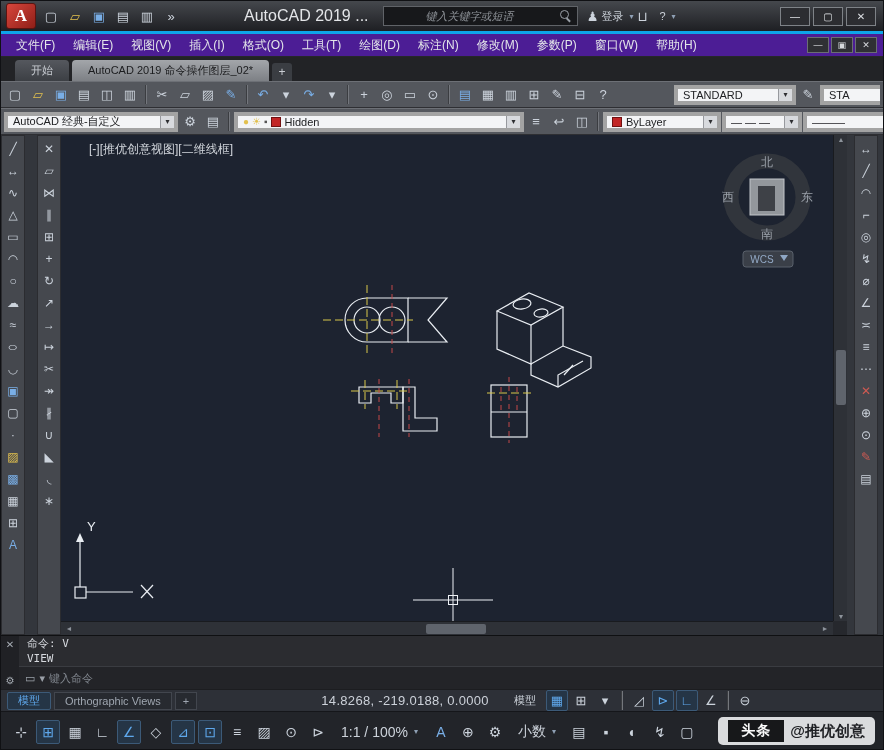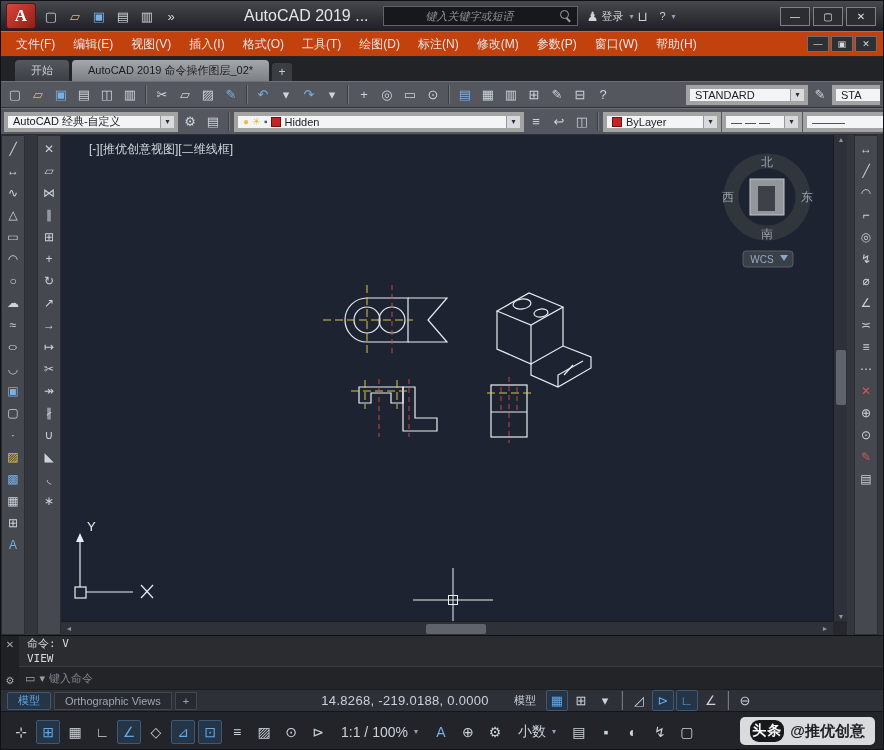--- a/index.html
+++ b/index.html
@@ -17,21 +17,21 @@
   .searchbox input { flex: 1; background: transparent; border: none; outline: none; color: #b9bdc3; font-size: 11px; font-style: italic; min-width: 0; margin-left: 37px; }
   .searchbox input::placeholder { color: #8d9197; font-style: italic; }
   .mag { width: 12px; height: 12px; position: relative; margin-left: 4px; flex: none; }
   .mag::before { content: ""; position: absolute; width: 7px; height: 7px; border: 1.5px solid #9aa0a8; border-radius: 50%; left: 0; top: 0; }
   .mag::after { content: ""; position: absolute; width: 5px; height: 1.5px; background: #9aa0a8; transform: rotate(45deg); left: 6px; top: 9px; }
   .header-icons { display: flex; align-items: center; gap: 3px; }
   .win-controls { display: flex; gap: 3px; margin-right: 2px; }
   .wbtn { width: 30px; height: 19px; border: 1px solid #7e8287; background: #2c2d31; color: #dfe2e6; font-size: 10px; display: flex; align-items: center; justify-content: center; }
 
   
-  .menubar { height: 26px; background: #c2410c; display: flex; align-items: center; padding: 0 6px; border-top: 1px solid #0ea5e9; border-bottom: 1px solid #26272b; }
+  .menubar { height: 26px; background: #4c1d95; display: flex; align-items: center; padding: 0 6px; border-top: 3px solid #0ea5e9; border-bottom: 1px solid #26272b; }
   .menu-items { display: flex; }
   .menu-item { color: #e3e5e9; font-size: 12px; padding: 3px 9px; }
   .menu-controls { margin-left: auto; display: flex; gap: 2px; }
   .mbtn { width: 22px; height: 16px; border: 1px solid #6b6e74; background: #2f3034; color: #d6d9dd; font-size: 9px; display: flex; align-items: center; justify-content: center; }
 
   
   .filetabs { height: 24px; background: #222326; display: flex; align-items: flex-end; padding-left: 14px; gap: 3px; }
   .ftab { height: 21px; display: flex; align-items: center; padding: 0 16px; font-size: 11px; border-radius: 4px 4px 0 0; white-space: nowrap; }
   .ftab.start { background: linear-gradient(#55585e, #3c3f44); color: #c9cdd3; }
   .ftab.active { background: linear-gradient(#a3a6aa, #7d8085); color: #1b1c1e; }
@@ -101,21 +101,21 @@
   .coords { font-size: 13px; color: #ccd1d9; letter-spacing: 0.3px; white-space: nowrap; }
   .s1icons { display: flex; gap: 2px; margin-left: 14px; align-items: center; }
   .statusrow1 .active, .statusrow2 .active { color: #5fa8ec; background: #253546; border: 1px solid #3c5a78; border-radius: 2px; }
 
   .statusrow2 { height: 40px; background: #222429; display: flex; align-items: center; gap: 3px; padding: 0 8px; position: relative; border-top: 1px solid #15161a; overflow: hidden; }
   .s2icons { display: flex; gap: 3px; align-items: center; }
   .statusrow2 .ticon { width: 24px; height: 24px; font-size: 14px; }
   .statusrow2 .tlabel { width: auto; padding: 0 8px; align-items: center; }
 
   .watermark { position: absolute; right: 8px; top: 5px; display: flex; align-items: center; gap: 6px; background: rgba(244,245,246,0.88); padding: 3px 10px; border-radius: 5px; }
-  .wm-logo { background: #17181a; color: #fafafa; font-weight: bold; font-size: 14px; padding: 2px 2px; border-radius: 9px; letter-spacing: 1px; }
+  .wm-logo { background: #17181a; color: #fafafa; font-weight: bold; font-size: 14px; padding: 2px 13px; border-radius: 0; letter-spacing: 1px; }
   .wm-text { color: #202125; font-weight: bold; font-size: 15px; }
 </style>
 </head>
 <body>
 
 <div class="window">
 
   <div class="titlebar">
     <div class="logo">A</div>
     <div class="qat">
@@ -278,21 +278,21 @@
         </div>
       </div>
     <div class="flexsp"></div>
     <div class="combo" style="width:122px">
       <span>STANDARD</span>
       <span class="caret-box">▾</span>
     </div>
     <div class="ticon">
         <span class="glyph">✎</span>
       </div>
-    <div class="combo cut" style="width:48px">
+    <div class="combo cut" style="width:60px">
       <span>STA</span>
     </div>
   </div>
 
   <div class="tbrow">
     <div class="combo" style="width:174px">
       <span>AutoCAD 经典-自定义</span>
       <span class="caret-box">▾</span>
     </div>
     <div style="display:flex;gap:1px;align-items:center">

